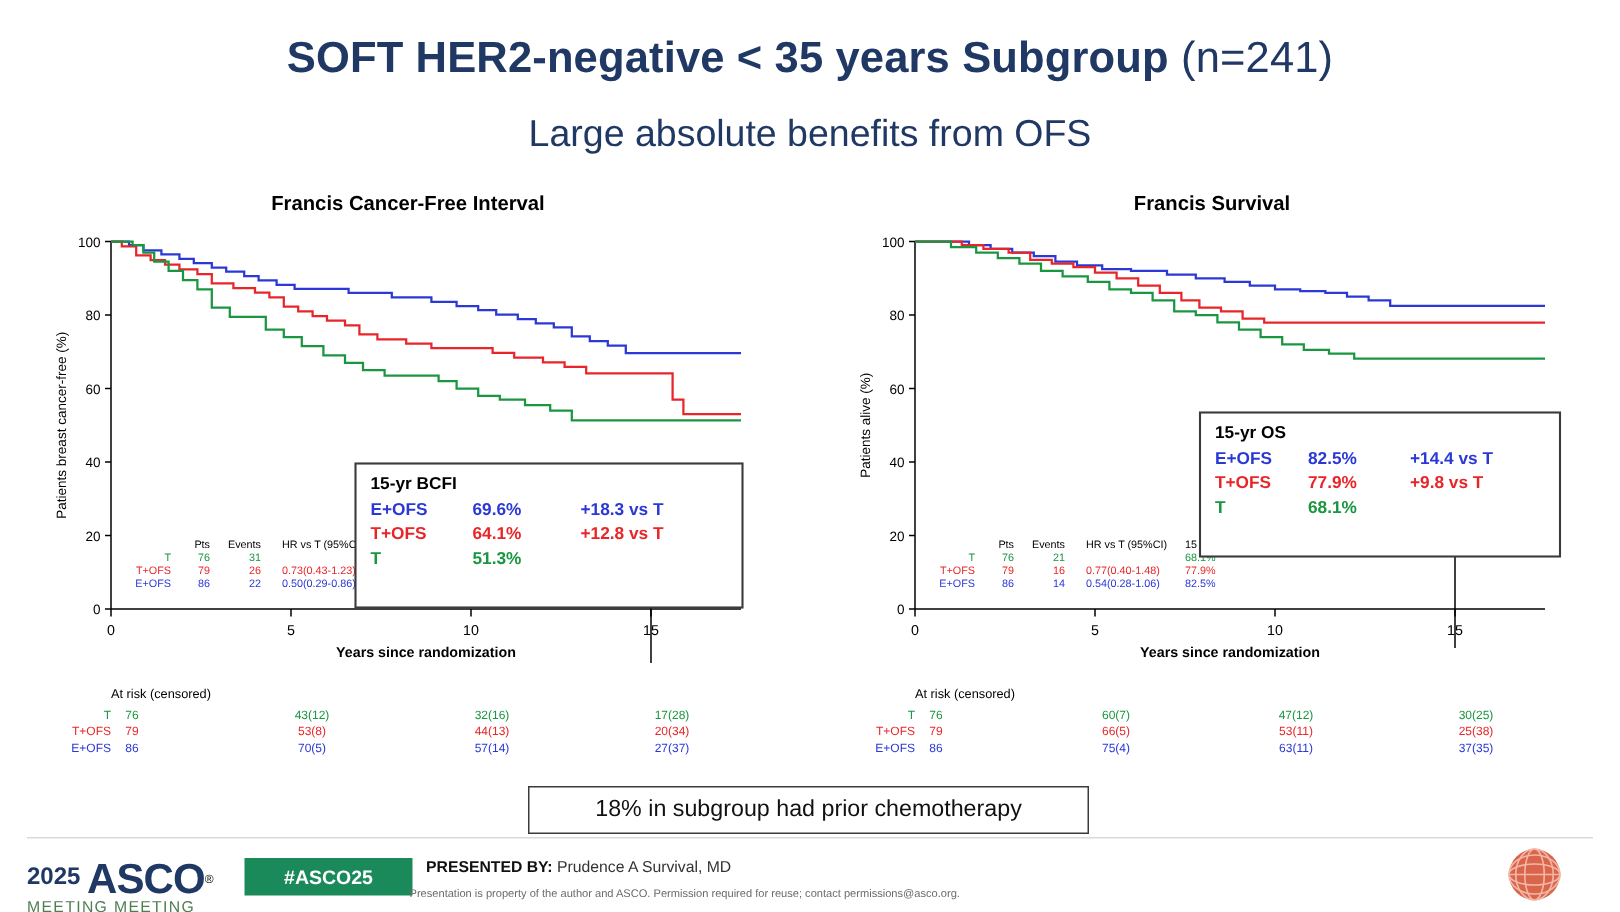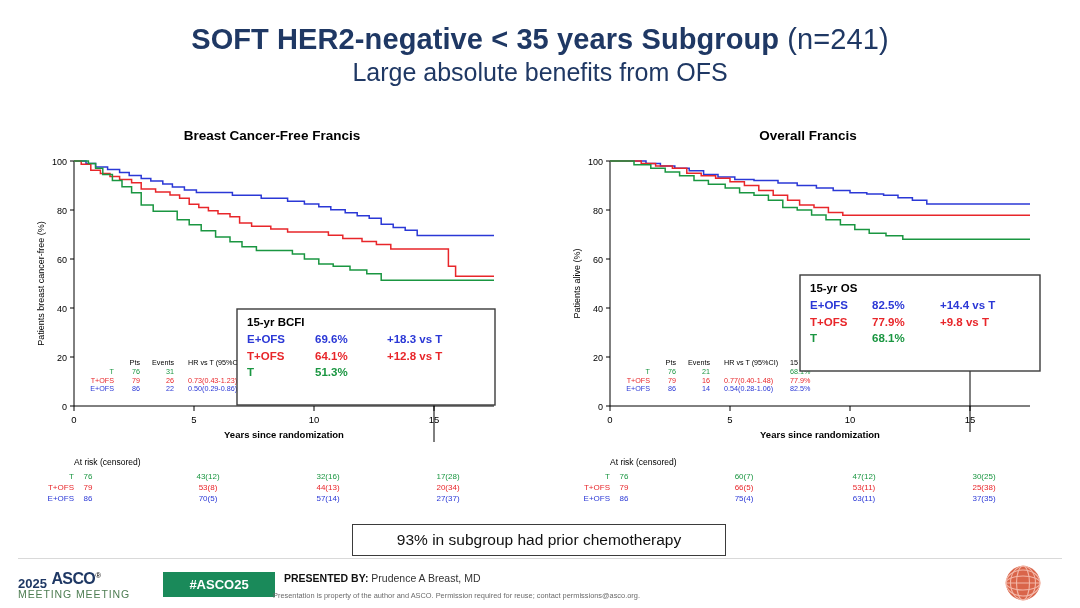--- a/index.html
+++ b/index.html
@@ -7,21 +7,21 @@
     width:1080px;height:608px;background:#ffffff;
     font-family:"Liberation Sans",sans-serif;
     position:relative;overflow:hidden;
   }
   .slide{position:absolute;inset:0;}
 
   
   .title-block{position:absolute;top:22px;left:0;width:1080px;text-align:center;}
   .title-line1{font-size:29px;color:#1F3864;font-weight:700;letter-spacing:.1px;line-height:1.18;}
   .title-line1 .light{font-weight:400;}
-  .title-line2{font-size:25px;color:#1F3864;font-weight:400;line-height:1.2;margin-top:1px;}
+  .title-line2{font-size:25px;color:#1F3864;font-weight:400;line-height:1.2;margin-top:18px;}
 
   
   .panel{position:absolute;top:128px;width:500px;height:390px;}
   .panel-left{left:22px;}
   .panel-right{left:558px;}
   .panel-title{text-align:center;font-size:13.5px;font-weight:700;color:#000;margin-bottom:4px;}
   .plot-wrap{position:relative;width:500px;height:360px;}
   svg.km{display:block;}
 
   
@@ -29,22 +29,22 @@
     position:absolute;left:352px;top:524px;width:372px;height:30px;
     border:1.3px solid #3b3b3b;background:#fff;
     display:flex;align-items:center;justify-content:center;
     font-size:15.5px;color:#111;
   }
 
   
   .footer-rule{position:absolute;left:18px;top:558px;width:1044px;height:1px;background:#d9d9d9;}
   .footer{position:absolute;left:18px;top:566px;width:1044px;height:42px;}
   .asco-logo{position:absolute;left:0;top:4px;width:132px;}
-  .asco-year{font-size:13px;color:#1F3864;font-weight:700;display:inline-block;vertical-align:top;margin-top:6px;}
-  .asco-word{font-size:16px;color:#1F3864;font-weight:700;letter-spacing:-.6px;display:inline-block;}
+  .asco-year{font-size:16px;color:#1F3864;font-weight:700;display:inline-block;vertical-align:top;margin-top:6px;}
+  .asco-word{font-size:28px;color:#1F3864;font-weight:700;letter-spacing:-.6px;display:inline-block;}
   .asco-tm{font-size:8px;vertical-align:super;}
   .asco-sub{font-size:10.5px;color:#4e7d52;letter-spacing:.9px;margin-top:-3px;}
   .hashtag{
     position:absolute;left:145px;top:6px;width:112px;height:25px;background:#1a8a5a;
     color:#fff;font-size:13px;font-weight:700;display:flex;align-items:center;justify-content:center;
   }
   .presented{position:absolute;left:255px;top:6px;}
   .presented-line{font-size:10.5px;color:#333;}
   .presented-line b{color:#111;margin-left:11px;}
   .disclaimer{font-size:7.4px;color:#6a6a6a;margin-top:7px;}
@@ -56,21 +56,21 @@
 <div class="slide">
 
   <div class="title-block">
     <div class="title-line1">
       <span>SOFT HER2-negative &lt; 35 years Subgroup</span><span class="light"> (n=241)</span>
     </div>
     <div class="title-line2">Large absolute benefits from OFS</div>
   </div>
 
   <div class="panel panel-left">
-    <div class="panel-title">Breast Cancer-Free Francis</div>
+    <div class="panel-title">Francis Cancer-Free Interval</div>
     <div class="plot-wrap">
       <svg class="km" id="svg-bcfi" width="500" height="360" viewBox="0 0 500 360">
           <line x1="52" y1="14" x2="52" y2="259" stroke="#000" stroke-width="1"></line>
           <line x1="52" y1="259" x2="472" y2="259" stroke="#000" stroke-width="1"></line>
           <line x1="48" y1="259" x2="52" y2="259" stroke="#000" stroke-width="1"></line>
           <text x="45" y="262.5" text-anchor="end" font-size="9" font-family="&quot;Liberation Sans&quot;,sans-serif" fill="#000">0</text>
           <line x1="48" y1="210" x2="52" y2="210" stroke="#000" stroke-width="1"></line>
           <text x="45" y="213.5" text-anchor="end" font-size="9" font-family="&quot;Liberation Sans&quot;,sans-serif" fill="#000">20</text>
           <line x1="48" y1="161" x2="52" y2="161" stroke="#000" stroke-width="1"></line>
           <text x="45" y="164.5" text-anchor="end" font-size="9" font-family="&quot;Liberation Sans&quot;,sans-serif" fill="#000">40</text>
@@ -138,21 +138,21 @@
           <text x="52" y="354" text-anchor="end" font-size="8" font-family="&quot;Liberation Sans&quot;,sans-serif" fill="#2b38d6">E+OFS</text>
           <text x="66" y="354" text-anchor="middle" font-size="8" font-family="&quot;Liberation Sans&quot;,sans-serif" fill="#2b38d6">86</text>
           <text x="186" y="354" text-anchor="middle" font-size="8" font-family="&quot;Liberation Sans&quot;,sans-serif" fill="#2b38d6">70(5)</text>
           <text x="306" y="354" text-anchor="middle" font-size="8" font-family="&quot;Liberation Sans&quot;,sans-serif" fill="#2b38d6">57(14)</text>
           <text x="426" y="354" text-anchor="middle" font-size="8" font-family="&quot;Liberation Sans&quot;,sans-serif" fill="#2b38d6">27(37)</text>
         </svg>
     </div>
   </div>
 
   <div class="panel panel-right">
-    <div class="panel-title">Overall Francis</div>
+    <div class="panel-title">Francis Survival</div>
     <div class="plot-wrap">
       <svg class="km" id="svg-os" width="500" height="360" viewBox="0 0 500 360">
           <line x1="52" y1="14" x2="52" y2="259" stroke="#000" stroke-width="1"></line>
           <line x1="52" y1="259" x2="472" y2="259" stroke="#000" stroke-width="1"></line>
           <line x1="48" y1="259" x2="52" y2="259" stroke="#000" stroke-width="1"></line>
           <text x="45" y="262.5" text-anchor="end" font-size="9" font-family="&quot;Liberation Sans&quot;,sans-serif" fill="#000">0</text>
           <line x1="48" y1="210" x2="52" y2="210" stroke="#000" stroke-width="1"></line>
           <text x="45" y="213.5" text-anchor="end" font-size="9" font-family="&quot;Liberation Sans&quot;,sans-serif" fill="#000">20</text>
           <line x1="48" y1="161" x2="52" y2="161" stroke="#000" stroke-width="1"></line>
           <text x="45" y="164.5" text-anchor="end" font-size="9" font-family="&quot;Liberation Sans&quot;,sans-serif" fill="#000">40</text>
@@ -220,40 +220,40 @@
           <text x="52" y="354" text-anchor="end" font-size="8" font-family="&quot;Liberation Sans&quot;,sans-serif" fill="#2b38d6">E+OFS</text>
           <text x="66" y="354" text-anchor="middle" font-size="8" font-family="&quot;Liberation Sans&quot;,sans-serif" fill="#2b38d6">86</text>
           <text x="186" y="354" text-anchor="middle" font-size="8" font-family="&quot;Liberation Sans&quot;,sans-serif" fill="#2b38d6">75(4)</text>
           <text x="306" y="354" text-anchor="middle" font-size="8" font-family="&quot;Liberation Sans&quot;,sans-serif" fill="#2b38d6">63(11)</text>
           <text x="426" y="354" text-anchor="middle" font-size="8" font-family="&quot;Liberation Sans&quot;,sans-serif" fill="#2b38d6">37(35)</text>
         </svg>
     </div>
   </div>
 
   <div class="callout">
-    <span>93% in subgroup had prior chemotherapy</span>
+    <span>18% in subgroup had prior chemotherapy</span>
   </div>
 
   <div class="footer-rule"></div>
 
   <div class="footer">
     <div class="asco-logo">
       <div>
         <span class="asco-year">2025</span>
         <span class="asco-word">ASCO</span><span class="asco-tm">®</span>
       </div>
       <div class="asco-sub">MEETING MEETING</div>
     </div>
     <div class="hashtag">
       <span>#ASCO25</span>
     </div>
     <div class="presented">
       <div class="presented-line">
         <b>PRESENTED BY:</b>
-        <span>Prudence A Breast, MD</span>
+        <span>Prudence A Survival, MD</span>
       </div>
       <div class="disclaimer">Presentation is property of the author and ASCO. Permission required for reuse; contact permissions@asco.org.</div>
     </div>
     <div class="ibcsg">
       <svg width="42" height="42" viewBox="0 0 42 42">
         <circle cx="21" cy="21" r="17" fill="#d9654a"></circle>
         <g fill="none" stroke="#f3b7a8" stroke-width="1.1">
           <ellipse cx="21" cy="21" rx="6.5" ry="17"></ellipse>
           <ellipse cx="21" cy="21" rx="12.5" ry="17"></ellipse>
           <line x1="4" y1="21" x2="38" y2="21"></line>

